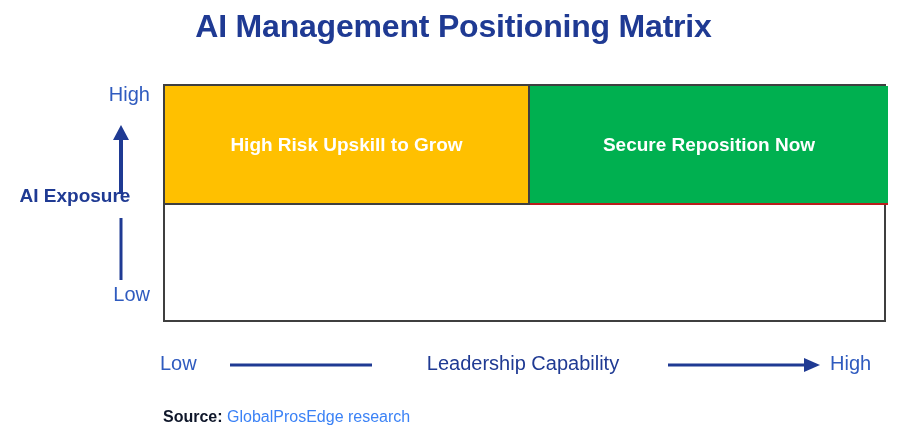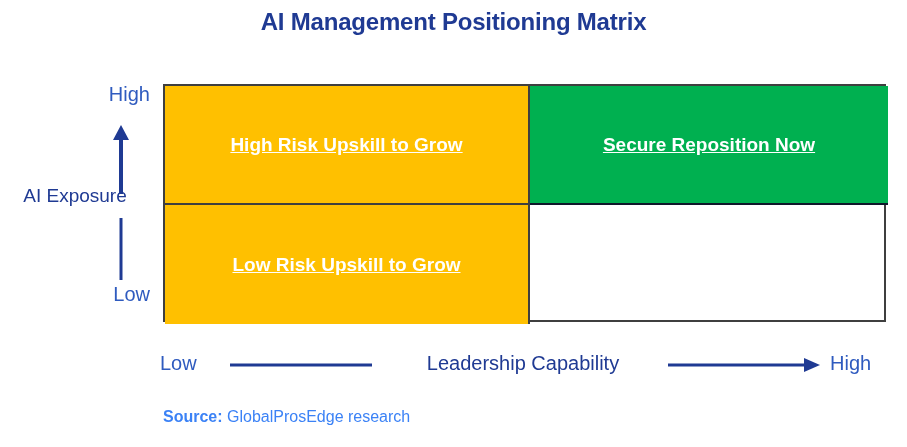--- a/index.html
+++ b/index.html
@@ -15,21 +15,21 @@
     overflow: hidden;
   }
 
   
   #chart-title {
     position: absolute;
     left: 0;
     top: 8px;
     width: 907px;
     text-align: center;
-    font-size: 24px;
+    font-size: 32px;
     font-weight: bold;
     color: #1F3A93;
     letter-spacing: -0.2px;
     white-space: nowrap;
   }
 
   
   #matrix {
     position: absolute;
     left: 163px;
@@ -45,26 +45,25 @@
   .cell {
     display: flex;
     align-items: center;
     justify-content: center;
     box-sizing: border-box;
     font-size: 19px;
     font-weight: bold;
     color: #ffffff;
     text-align: center;
     padding: 0 20px;
-    text-decoration: underline;
   }
   .cell-gold  { background: #FFC000; }
   .cell-green { background: #00B050; }
   .cell-tl { border-right: 2px solid #3f3f3f; border-bottom: 2px solid #3f3f3f; }
-  .cell-tr { border-bottom: 2px solid #0f172a; }
+  .cell-tr { border-bottom: 2px solid #b91c1c; }
   .cell-bl { border-right: 2px solid #3f3f3f; }
 
   
   #y-axis-high {
     position: absolute;
     left: 60px;
     top: 83px;
     width: 90px;
     text-align: right;
     font-size: 20px;
@@ -79,21 +78,21 @@
     font-size: 20px;
     color: #2F5BBF;
   }
   #y-axis-title {
     position: absolute;
     left: 0px;
     top: 185px;
     width: 150px;
     text-align: center;
     font-size: 19px;
-    font-weight: normal;
+    font-weight: bold;
     color: #1F3A93;
     white-space: nowrap;
   }
   #y-axis-arrow {
     position: absolute;
     left: 104px;
     top: 124px;
     width: 34px;
     height: 70px;
   }
@@ -153,21 +152,21 @@
   
   #source-line {
     position: absolute;
     left: 163px;
     top: 408px;
     font-size: 16px;
     white-space: nowrap;
   }
   #source-label {
     font-weight: bold;
-    color: #3b82f6;
+    color: #0f172a;
   }
   #source-text {
     color: #3b82f6;
   }
 </style>
 </head>
 <body>
 
 <div id="chart-title">AI Management Positioning Matrix</div>
 
@@ -186,21 +185,20 @@
   <svg width="34" height="62" viewBox="0 0 34 62">
     <line x1="17" y1="0" x2="17" y2="62" stroke="#1F3A93" stroke-width="3"></line>
   </svg>
 </div>
 
 <div id="y-axis-low">Low</div>
 
 <div id="matrix">
   <div class="cell cell-gold cell-tl">High Risk Upskill to Grow</div>
   <div class="cell cell-green cell-tr">Secure Reposition Now</div>
-  <div class="cell cell-gold cell-bl">Low Risk Upskill to Grow</div>
 </div>
 
 <div id="x-axis-low">Low</div>
 
 <div id="x-axis-line-left">
   <svg width="142" height="14" viewBox="0 0 142 14">
     <line x1="0" y1="7" x2="142" y2="7" stroke="#1F3A93" stroke-width="3"></line>
   </svg>
 </div>
 

